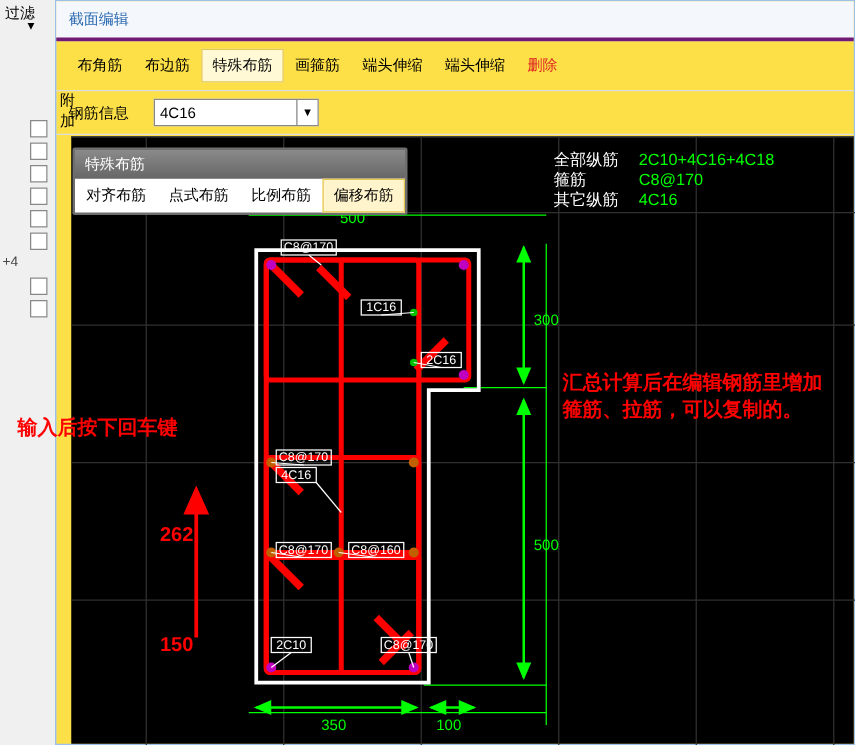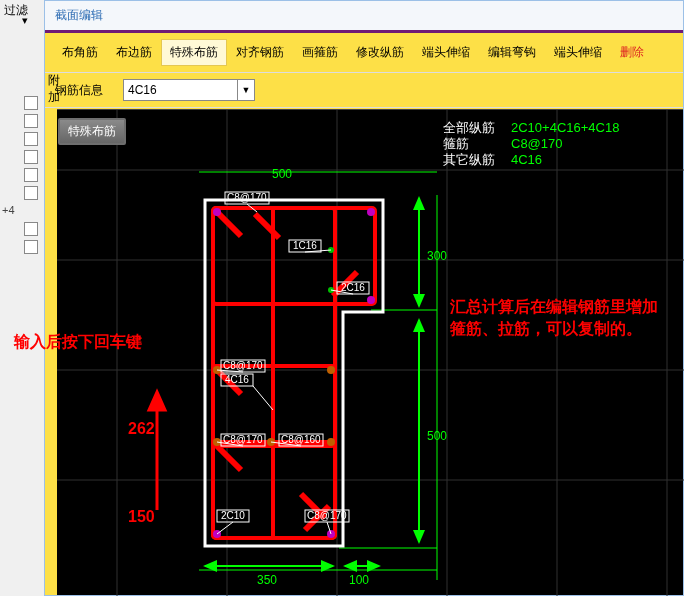--- a/index.html
+++ b/index.html
@@ -54,25 +54,22 @@
   <div class="chk" style="top:240px"></div>
 </div>
 
 <div class="panel">
   <div class="titlebar">截面编辑</div>
 
   <div class="toolbar">
     <div class="tbtn">布角筋</div>
     <div class="tbtn">布边筋</div>
     <div class="tbtn active">特殊布筋</div>
-    <div class="tbtn">对齐钢筋</div>
     <div class="tbtn">画箍筋</div>
-    <div class="tbtn">修改纵筋</div>
     <div class="tbtn">端头伸缩</div>
-    <div class="tbtn">编辑弯钩</div>
     <div class="tbtn">端头伸缩</div>
     <div class="tbtn del">删除</div>
   </div>
 
   <div class="fieldrow">
     <span>钢筋信息</span>
     <div class="combo">
       <span>4C16</span>
       <div class="arrow">▼</div>
     </div>
@@ -222,20 +219,26 @@
       <g stroke="#ff0000" stroke-width="3" fill="#ff0000">
         <line x1="100" y1="400" x2="100" y2="290"></line>
         <polygon points="100,282 92,300 108,300"></polygon>
       </g>
     </svg>
   </div>
 </div>
 
 <div class="subtool">
   <div class="hdr">特殊布筋</div>
+  <div class="row">
+    <div class="sbtn">对齐布筋</div>
+    <div class="sbtn">点式布筋</div>
+    <div class="sbtn">比例布筋</div>
+    <div class="sbtn active">偏移布筋</div>
+  </div>
 </div>
 
 <div class="anno" style="left:450px;top:296px;width:220px;line-height:22px">汇总计算后在编辑钢筋里增加箍筋、拉筋，可以复制的。</div>
 <div class="anno" style="left:14px;top:332px">输入后按下回车键</div>
 <div class="anno" style="left:128px;top:420px">262</div>
 <div class="anno" style="left:128px;top:508px">150</div>
 
 </div>
 
 </body></html>

